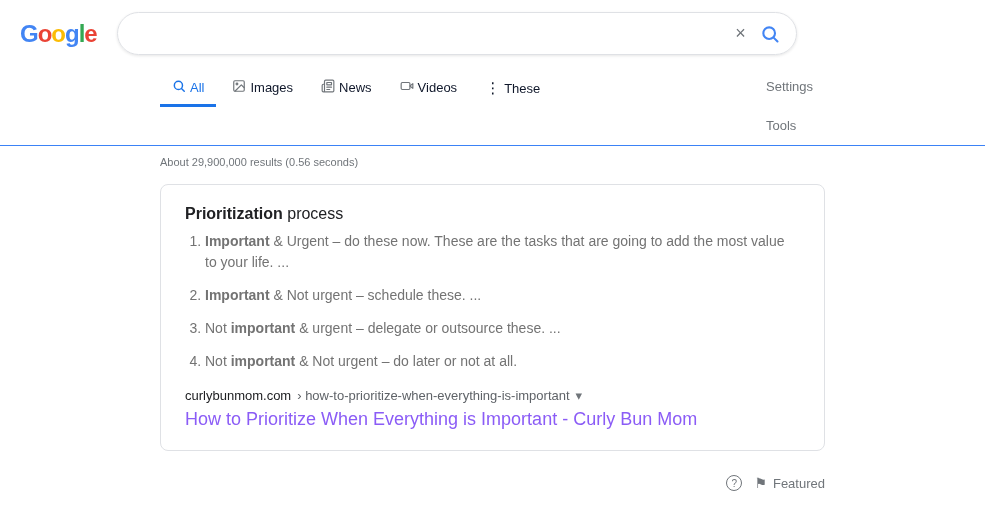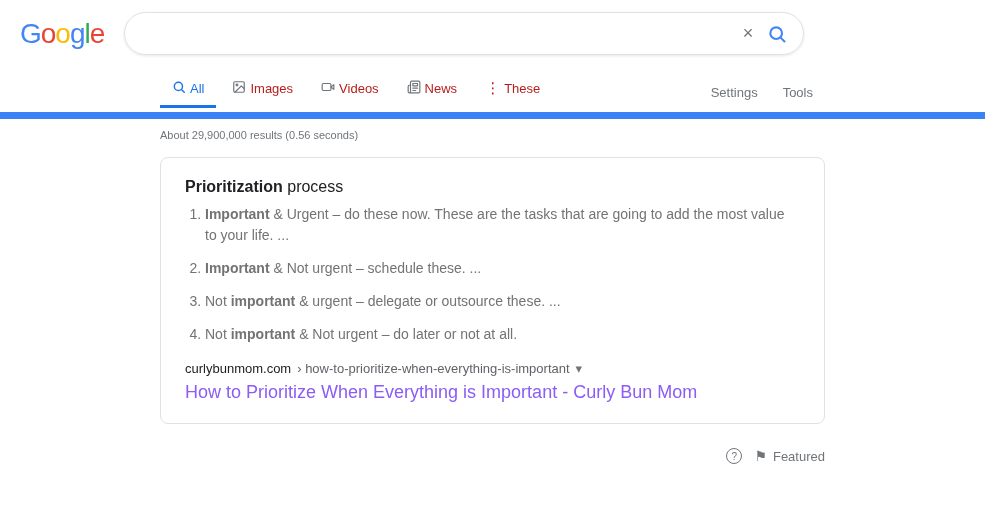--- a/index.html
+++ b/index.html
@@ -1,37 +1,37 @@
 <!DOCTYPE html>
 <html><head>
   <meta charset="utf-8">
   <style>
     * { box-sizing: border-box; margin: 0; padding: 0; }
     body { font-family: Arial, sans-serif; font-size: 14px; background: #fff; color: #202124; }
 
     .header { display: flex; align-items: center; padding: 12px 20px; gap: 20px; }
     .logo { display: flex; align-items: center; cursor: pointer; }
-    .logo-text { font-size: 28px; font-weight: normal; letter-spacing: -1px; }
+    .logo-text { font-size: 24px; font-weight: bold; letter-spacing: -1px; }
     .logo-g { color: #4285F4; }
     .logo-o1 { color: #EA4335; }
     .logo-o2 { color: #FBBC05; }
     .logo-g2 { color: #4285F4; }
     .logo-l { color: #34A853; }
     .logo-e { color: #EA4335; }
 
     .search-bar { display: flex; align-items: center; border: 1px solid #dfe1e5; border-radius: 24px; padding: 8px 16px; flex: 1; max-width: 680px; gap: 8px; box-shadow: 0 1px 3px rgba(0,0,0,0.1); }
     .search-input { border: none; outline: none; font-size: 16px; flex: 1; color: #202124; }
     .search-clear { cursor: pointer; color: #70757a; font-size: 18px; padding: 2px 6px; }
     .search-icon-btn { cursor: pointer; color: #4285F4; display: flex; align-items: center; }
 
-    .nav-bar { display: flex; align-items: flex-end; padding: 4px 160px; border-bottom: 7px solid #3b82f6; gap: 4px; }
-    .nav-item { display: flex; align-items: center; gap: 4px; padding: 8px 12px; font-size: 13px; color: #b91c1c; cursor: pointer; border-bottom: 3px solid transparent; text-decoration: none; }
+    .nav-bar { display: flex; align-items: flex-start; padding: 4px 160px; border-bottom: 1px solid #3b82f6; gap: 4px; }
+    .nav-item { display: flex; align-items: center; gap: 4px; padding: 8px 12px; font-size: 13px; color: #0f172a; cursor: pointer; border-bottom: 3px solid transparent; text-decoration: none; }
     .nav-item.active { color: #1a73e8; border-bottom: 3px solid #1a73e8; }
     .nav-item-icon { font-size: 15px; }
-    .nav-right { margin-left: auto; display: flex; gap: 1px; }
+    .nav-right { margin-left: auto; display: flex; gap: 8px; flex-direction: column; }
     .nav-settings { padding: 8px 12px; font-size: 13px; color: #70757a; cursor: pointer; }
 
     .results-area { padding: 10px 160px; }
     .results-count { font-size: 11px; color: #70757a; margin-bottom: 16px; }
 
     .featured-snippet { border: 1px solid #dfe1e5; border-radius: 8px; padding: 20px 24px; max-width: 680px; margin-bottom: 16px; }
     .snippet-title { font-size: 16px; margin-bottom: 8px; }
     .snippet-title-bold { font-weight: bold; }
     .snippet-list { padding-left: 20px; }
     .snippet-list li { margin-bottom: 12px; line-height: 1.5; font-size: 14px; color: #737373; }
@@ -86,36 +86,36 @@
           <rect x="3" y="3" width="18" height="18" rx="2"></rect>
           <circle cx="8.5" cy="8.5" r="1.5"></circle>
           <polyline points="21 15 16 10 5 21"></polyline>
         </svg>
     </span>
     <span>Images</span>
   </a>
   <a class="nav-item">
     <span class="nav-item-icon">
       <svg width="14" height="14" viewBox="0 0 24 24" fill="none" stroke="#70757a" stroke-width="2" stroke-linecap="round" stroke-linejoin="round">
-          <rect x="2" y="6" width="15" height="12" rx="2"></rect>
-          <polygon points="22 8 22 16 17 12 22 8"></polygon>
-        </svg>
-    </span>
-    <span>Videos</span>
-  </a>
-  <a class="nav-item">
-    <span class="nav-item-icon">
-      <svg width="14" height="14" viewBox="0 0 24 24" fill="none" stroke="#70757a" stroke-width="2" stroke-linecap="round" stroke-linejoin="round">
           <path d="M4 22h16a2 2 0 0 0 2-2V4a2 2 0 0 0-2-2H8a2 2 0 0 0-2 2v16a2 2 0 0 1-2 2Zm0 0a2 2 0 0 1-2-2v-9c0-1.1.9-2 2-2h2"></path>
           <path d="M18 14h-8"></path>
           <path d="M15 18h-5"></path>
           <path d="M10 6h8v4h-8V6Z"></path>
         </svg>
     </span>
     <span>News</span>
+  </a>
+  <a class="nav-item">
+    <span class="nav-item-icon">
+      <svg width="14" height="14" viewBox="0 0 24 24" fill="none" stroke="#70757a" stroke-width="2" stroke-linecap="round" stroke-linejoin="round">
+          <rect x="2" y="6" width="15" height="12" rx="2"></rect>
+          <polygon points="22 8 22 16 17 12 22 8"></polygon>
+        </svg>
+    </span>
+    <span>Videos</span>
   </a>
   <a class="nav-item">
     <span class="nav-item-icon">⋮</span>
     <span>These</span>
   </a>
   <div class="nav-right">
     <span class="nav-settings">Settings</span>
     <span class="nav-settings">Tools</span>
   </div>
 </div>

